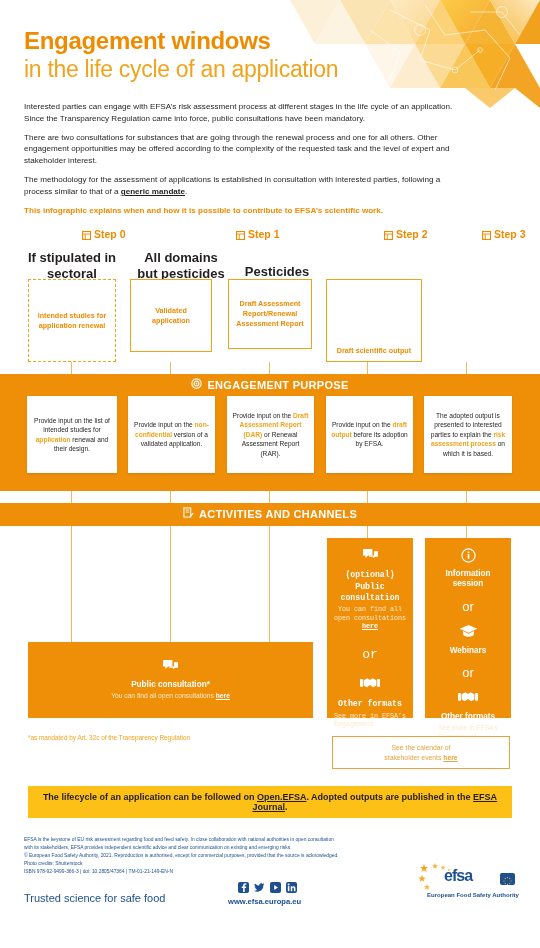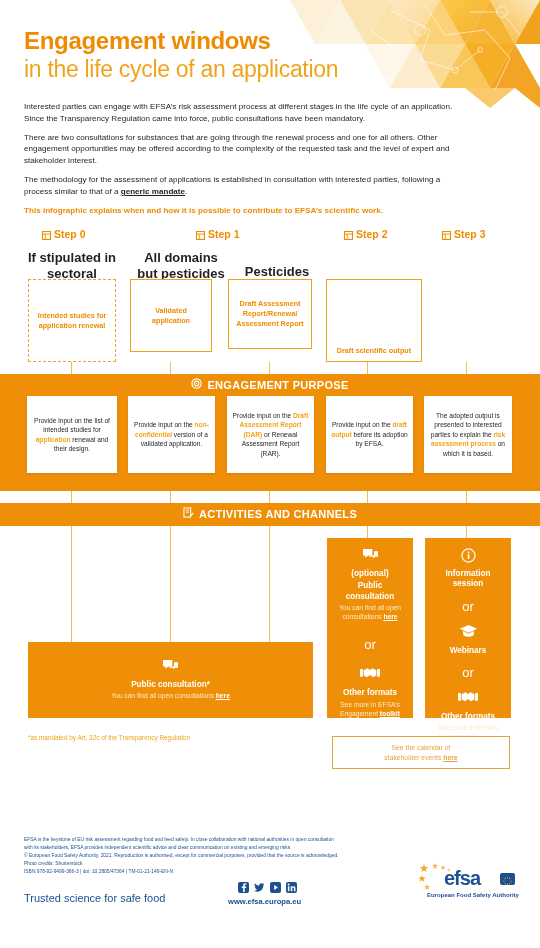--- a/index.html
+++ b/index.html
@@ -23,21 +23,21 @@
   .title-2 { font-size:23px; font-weight:normal; color:#f0a41d; letter-spacing:-0.3px; line-height:1.15; margin-top:1px; }
 
   
   .intro { position:absolute; left:24px; top:101px; width:444px; }
   .intro p { font-size:8.1px; line-height:1.46; color:#231f20; margin-bottom:7px; }
   .intro p.tagline { color:#ef8b00; font-weight:bold; font-size:8.1px; margin-top:2px;}
   .u-link { text-decoration:underline; font-weight:bold; color:#231f20; }
 
   
   .steps-layer { position:absolute; left:0; top:228px; width:540px; height:138px; }
-  .step-head { position:absolute; font-size:10.5px; font-weight:bold; color:#ef8b00; display:flex; align-items:center; gap:3px; white-space:nowrap;}
+  .step-head { position:absolute; font-size:10.5px; font-weight:bold; color:#ef8b00; display:flex; align-items:center; gap:3px; white-space:nowrap;margin-left:40px;}
   .step-ico { width:9px; height:9px; display:inline-block; }
   .sub-label { position:absolute; font-size:13px; font-weight:bold; color:#231f20; text-align:center; line-height:1.25; }
 
   .card-step { position:absolute; background:#fff; display:flex; align-items:center; justify-content:center; text-align:center;
                font-size:7.2px; font-weight:bold; color:#ef8b00; line-height:1.35; padding:5px 6px; }
   .card-step.solid { border:1.6px solid #f0a41d; }
   .card-step.dashed { border:1.4px dashed #f0a41d; }
 
   
   .conn { position:absolute; width:1.4px; background:#f3b95f; }
@@ -68,21 +68,21 @@
             text-align:center; font-size:9px; font-weight:bold; color:#231f20; padding:0 10px; }
   .blink { color:#231f20; text-decoration:underline; font-weight:bold; }
 
   
   .footer-text { position:absolute; left:24px; font-size:4.9px; color:#1d4f91; line-height:1.62; width:400px; }
   .tagline-blue { position:absolute; left:24px; font-size:11px; color:#1d4f91; font-weight:normal; }
   .social { position:absolute; display:flex; gap:5px; }
   .soc { width:11px; height:11px; background:#1d4f91; border-radius:2px; display:flex; align-items:center; justify-content:center; }
   .www { position:absolute; font-size:7.6px; font-weight:bold; color:#1d4f91; }
   .logo { position:absolute; }
-  .logo-word { font-size:20px; font-weight:bold; color:#1d4f91; letter-spacing:-1px; line-height:1; }
+  .logo-word { font-size:16px; font-weight:bold; color:#1d4f91; letter-spacing:-1px; line-height:1; }
   .logo-sub { font-size:6px; color:#1d4f91; font-weight:bold; margin-top:2px; }
 </style>
 </head>
 <body>
 
 <div class="page">
 
   <div class="deco">
     <svg width="270" height="108" viewBox="0 0 270 108">
       <defs>
@@ -271,21 +271,21 @@
     <span class="act-ico">
       <svg width="17" height="15" viewBox="0 0 18 16">
           <path d="M1 1h10v7H6.5L3.5 10.4V8H1z" fill="#fff"></path>
           <path d="M7.6 9.2h4.1V11l2.2-1.8H17V3.4h-4.3v4.6H7.6z" fill="#fff"></path>
         </svg>
     </span>
     <span class="act-title">Public consultation*</span>
     <span class="act-sub"><span>You can find all open consultations </span><a class="wlink" href="#">here</a></span>
   </div>
 
-  <div class="act-card" style="left:327px; top:538px; width:86px; height:180px; padding:10px 6px; display:flex; flex-direction:column; align-items:center; gap:2px;">
+  <div class="act-card" style="left:327px; top:538px; width:86px; height:180px; padding:10px 6px; display:flex; flex-direction:column; align-items:center; gap:2px;font-family:Liberation Mono, monospace;">
     <span class="act-ico">
       <svg width="17" height="15" viewBox="0 0 18 16">
           <path d="M1 1h10v7H6.5L3.5 10.4V8H1z" fill="#fff"></path>
           <path d="M7.6 9.2h4.1V11l2.2-1.8H17V3.4h-4.3v4.6H7.6z" fill="#fff"></path>
         </svg>
     </span>
     <span class="act-title">(optional)</span>
     <span class="act-title">Public consultation</span>
     <span class="act-sub"><span>You can find all open consultations </span><a class="wlink" href="#">here</a></span>
     <span class="act-or" style="margin-top:14px;">or</span>
@@ -331,20 +331,23 @@
 
   <div class="footnote" style="left:28px; top:734px;">*as mandated by Art. 32c of the Transparency Regulation</div>
 
   <div class="cal-box" style="left:332px; top:736px; width:178px; height:33px;">
     <span>
       <span>See the calendar of</span><br>
       <span>stakeholder events </span><a class="cal-link" href="#">here</a>
     </span>
   </div>
 
+  <div class="banner" style="left:28px; top:786px; width:484px; height:32px;">
+    <span><span>The lifecycle of an application can be followed on </span><a class="blink" href="#">Open.EFSA</a><span>. Adopted outputs are published in the </span><a class="blink" href="#">EFSA Journal</a><span>.</span></span>
+  </div>
 
   <div class="footer-text" style="top:836px;">
     <div>EFSA is the keystone of EU risk assessment regarding food and feed safety. In close collaboration with national authorities in open consultation</div>
     <div>with its stakeholders, EFSA provides independent scientific advice and clear communication on existing and emerging risks.</div>
     <div>© European Food Safety Authority, 2021. Reproduction is authorised, except for commercial purposes, provided that the source is acknowledged.</div>
     <div>Photo credits: Shutterstock</div>
     <div>ISBN 978-92-9499-366-3 | doi: 10.2805/47364 | TM-01-21-149-EN-N</div>
   </div>
 
   <div class="tagline-blue" style="top:892px;">Trusted science for safe food</div>

